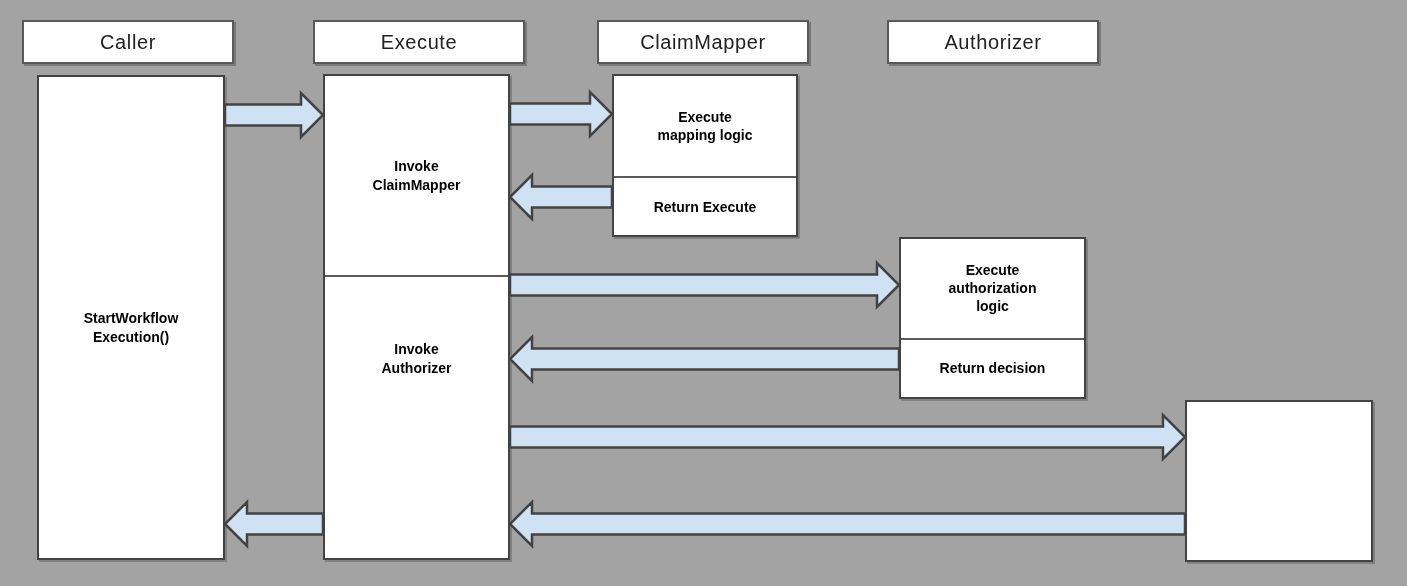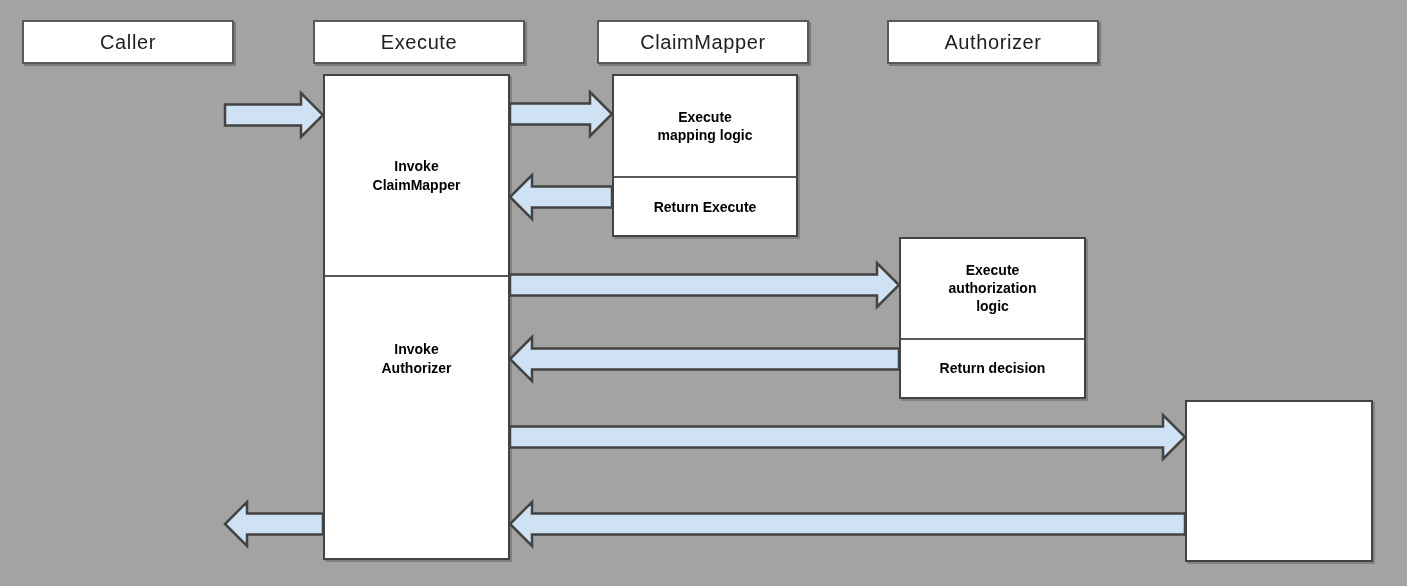--- a/index.html
+++ b/index.html
@@ -69,20 +69,24 @@
   <div class="hdr" style="left:313px">
       <span>Execute</span>
     </div>
   <div class="hdr" style="left:597px">
       <span>ClaimMapper</span>
     </div>
   <div class="hdr" style="left:887px">
       <span>Authorizer</span>
     </div>
 
+  <div class="box" style="left:37px;top:75px;width:188px;height:485px">
+    <div class="section" style="height:481px">StartWorkflow
+Execution()</div>
+  </div>
 
   <div class="box" style="left:323px;top:74px;width:187px;height:486px">
     <div class="section" style="height:159px">Invoke
 ClaimMapper</div>
     <div class="section divided" style="height:165px">Invoke
 Authorizer</div>
   </div>
 
   <div class="box" style="left:612px;top:74px;width:186px;height:163px">
     <div class="section" style="height:81px">Execute

